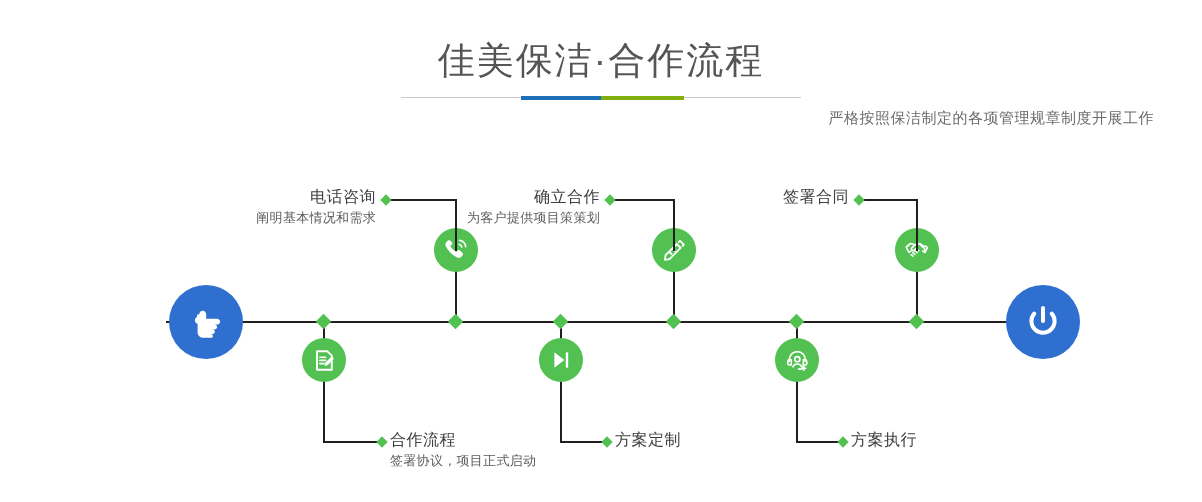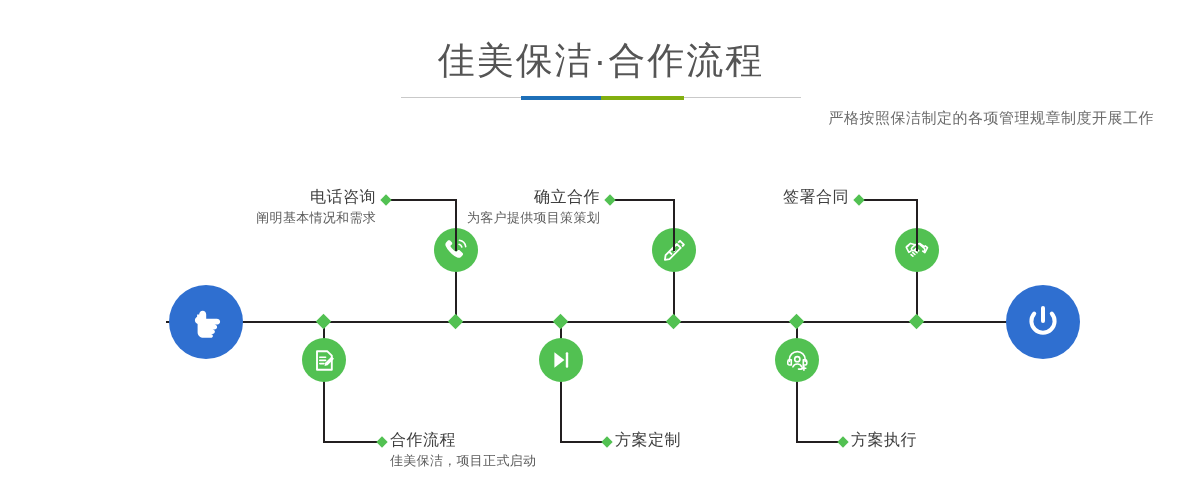--- a/index.html
+++ b/index.html
@@ -278,21 +278,21 @@
           <line x1="7.8" y1="15.6" x2="12" y2="15.6" stroke="#ffffff" stroke-width="1.6" stroke-linecap="round"></line>
           <path fill="#ffffff" d="M19.6 8.4l2.4 2.4-6.4 6.4-3.1.7.7-3.1z"></path>
         </svg>
       </span>
     </div>
     <div class="elbow-v"></div>
     <div class="elbow-h" style="width:56px"></div>
     <div class="tip" style="left:54px"></div>
     <div class="label" style="left:66px">
       <div class="t">合作流程</div>
-      <div class="d">佳美保洁，项目正式启动</div>
+      <div class="d">签署协议，项目正式启动</div>
     </div>
   </div>
 
   <div class="node up" style="left:658px">
     <div class="stem"></div>
     <div class="diamond"></div>
     <div class="bubble">
       <span>
         <svg width="25" height="25" viewBox="0 0 25 25">
           <g stroke="#ffffff" stroke-width="1.8" fill="none" stroke-linejoin="round">

